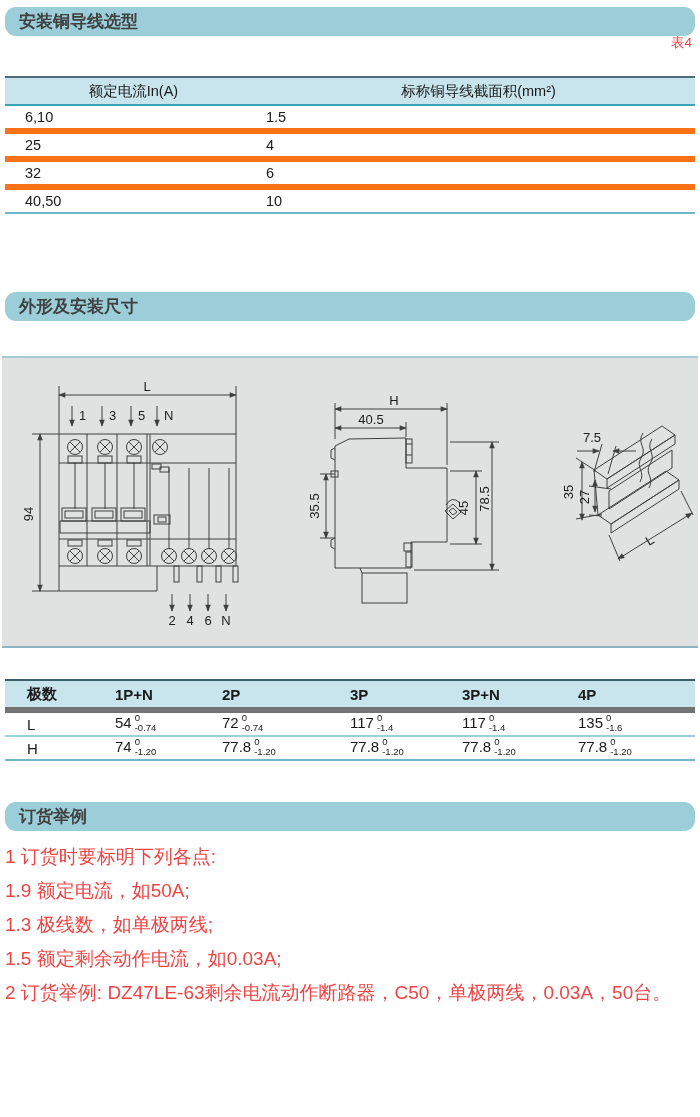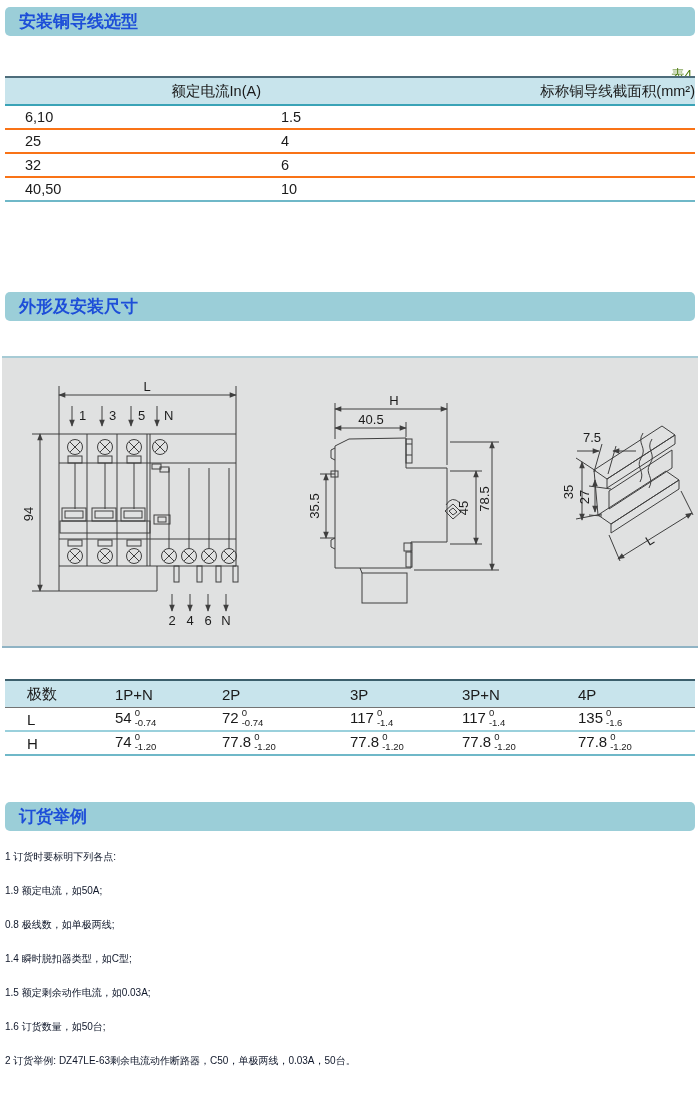--- a/index.html
+++ b/index.html
@@ -1,43 +1,43 @@
 <!DOCTYPE html>
 <html><head>
 <meta charset="utf-8">
 <style>
   html,body{margin:0;padding:0;background:#fff;}
   .page{position:relative;width:700px;height:1117px;background:#ffffff;overflow:hidden;
         font-family:"Liberation Sans","DejaVu Sans",sans-serif;color:#1a1a1a;}
-  .bar{position:absolute;left:5px;width:676px;height:29px;background:#9bced8;border-radius:5px;
-       color:#1d4ed8;font-weight:bold;font-size:17px;line-height:29px;padding-left:14px;}
-  .tbl-label{position:absolute;right:8px;top:66px;font-size:13.5px;color:#4d7c0f;}
+  .bar{position:absolute;left:5px;width:676px;height:29px;background:#9bced8;border-radius:11px;
+       color:#404040;font-weight:bold;font-size:17px;line-height:29px;padding-left:14px;}
+  .tbl-label{position:absolute;right:8px;top:34px;font-size:13.5px;color:#ef4444;}
   table{border-collapse:collapse;table-layout:fixed;}
   .t1{position:absolute;left:5px;top:76px;width:690px;border-top:2px solid #4e6d7b;}
-  .t1 th{background:#c8e4ec;font-weight:normal;text-align:right;font-size:14.5px;height:26px;
-         padding:0 0 0 31px;border-bottom:2px solid #3aa3b7;}
+  .t1 th{background:#c8e4ec;font-weight:normal;text-align:center;font-size:14.5px;height:26px;
+         padding:0 0 0 16px;border-bottom:2px solid #3aa3b7;}
   .t1 th:first-child{width:225px;}
-  .t1 td{font-size:14.5px;height:22px;padding:0 0 0 20px;border-bottom:2px solid #f97316;}
+  .t1 td{font-size:14.5px;height:22px;padding:0 0 0 20px;border-bottom:6px solid #f97316;}
   .t1 tr:last-child td{border-bottom:2px solid #6fb8c8;}
   .panel{position:absolute;left:2px;top:356px;width:696px;height:288px;background:#e0e1e1;
          border-top:2px solid #a7cbd5;border-bottom:2px solid #8fb3c4;}
   .panel svg{display:block;}
   .t2{position:absolute;left:5px;top:679px;width:690px;border-top:2px solid #3c5f6c;}
-  .t2 th{background:#c8e4ec;font-weight:normal;text-align:left;font-size:15px;height:26px;
-         padding:0;border-bottom:1px solid #737373;}
+  .t2 th{background:#c8e4ec;font-weight:bold;text-align:left;font-size:15px;height:26px;
+         padding:0;border-bottom:6px solid #737373;}
   .t2 th:first-child,.t2 td:first-child{width:88px;padding-left:22px;}
   .t2 th:nth-child(2){width:107px;} .t2 th:nth-child(3){width:128px;}
   .t2 th:nth-child(4){width:112px;margin-left:12px;} .t2 th:nth-child(5){width:116px;margin-left:9px;}
   .t2 td{font-size:15px;height:22px;padding:0;border-bottom:2px solid #9ad0dc;}
   .t2 tr:last-child td{border-bottom:2px solid #6fb8c8;}
   .num{font-size:15px;}
   .tol{display:inline-flex;flex-direction:column;align-items:flex-start;vertical-align:middle;
        font-size:9.5px;line-height:1.1;margin-left:3px;margin-top:-2px;}
   .notes{position:absolute;left:5px;top:840px;width:690px;}
-  .notes p{margin:0;height:34px;line-height:34px;font-size:10px;color:#0f172a;}
+  .notes p{margin:0;height:34px;line-height:34px;font-size:19px;color:#ef4444;}
   .dln{fill:none;stroke:#3f3f3f;stroke-width:1;}
   .dt{fill:#1c1c1c;stroke:none;font-size:13px;font-family:"Liberation Sans","DejaVu Sans",sans-serif;}
 </style>
 </head>
 <body>
 
 <div class="page">
 
   <div class="bar" style="top:7px">安装铜导线选型</div>
 
@@ -299,20 +299,18 @@
             </span></td>
       </tr>
     </tbody>
   </table>
 
   <div class="bar" style="top:802px">订货举例</div>
 
   <div class="notes">
     <p>1 订货时要标明下列各点:</p>
     <p>1.9 额定电流，如50A;</p>
-    <p>0.8 极线数，如单极两线;</p>
-    <p>1.4 瞬时脱扣器类型，如C型;</p>
+    <p>1.3 极线数，如单极两线;</p>
     <p>1.5 额定剩余动作电流，如0.03A;</p>
-    <p>1.6 订货数量，如50台;</p>
     <p>2 订货举例: DZ47LE-63剩余电流动作断路器，C50，单极两线，0.03A，50台。</p>
   </div>
 
 </div>
 
 </body></html>

